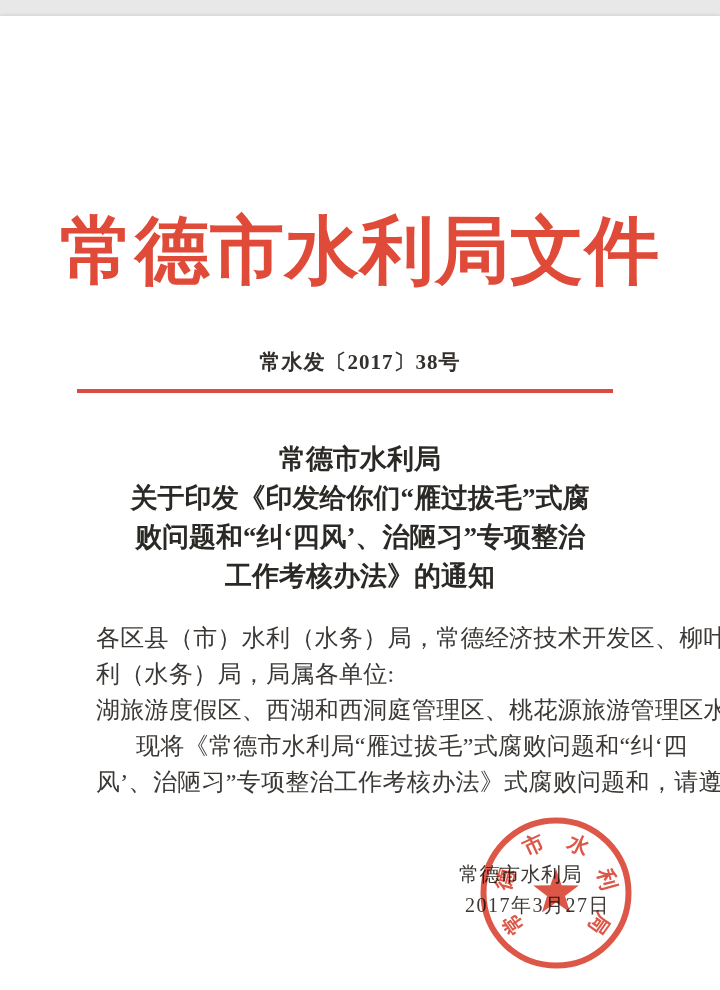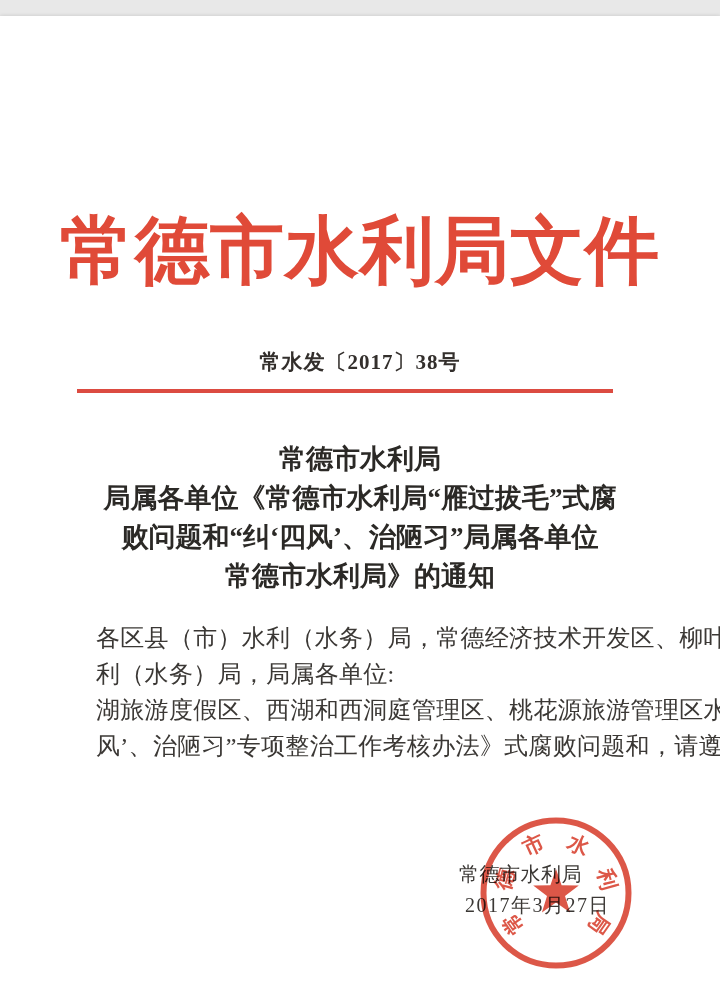--- a/index.html
+++ b/index.html
@@ -79,29 +79,30 @@
 <div class="page">
 
   <div class="header-title">常德市水利局文件</div>
 
   <div class="doc-number">常水发〔2017〕38号</div>
 
   <div class="red-line"></div>
 
   <div class="notice-title">
     <div class="t-line">常德市水利局</div>
-    <div class="t-line">局属各单位《常德市水利局“雁过拔毛”式腐</div>
-    <div class="t-line">败问题和“纠‘四风’、治陋习”局属各单位</div>
-    <div class="t-line">常德市水利局》的通知</div>
+    <div class="t-line">关于印发《印发给你们“雁过拔毛”式腐</div>
+    <div class="t-line">败问题和“纠‘四风’、治陋习”专项整治</div>
+    <div class="t-line">工作考核办法》的通知</div>
   </div>
 
   <div class="body-text">
     <div class="body-line">各区县（市）水利（水务）局，常德经济技术开发区、柳叶</div>
     <div class="body-line">利（水务）局，局属各单位:</div>
     <div class="body-line">湖旅游度假区、西湖和西洞庭管理区、桃花源旅游管理区水</div>
+    <div class="body-line indent">现将《常德市水利局“雁过拔毛”式腐败问题和“纠‘四</div>
     <div class="body-line">风’、治陋习”专项整治工作考核办法》式腐败问题和，请遵</div>
   </div>
 
   <div class="signature-org">常德市水利局</div>
 
   <div class="signature-date">2017年3月27日</div>
 
   <div class="seal">
     <svg viewBox="0 0 160 160">
       <circle cx="80" cy="80" r="72.5" fill="none" stroke="currentColor" stroke-width="6"></circle>

